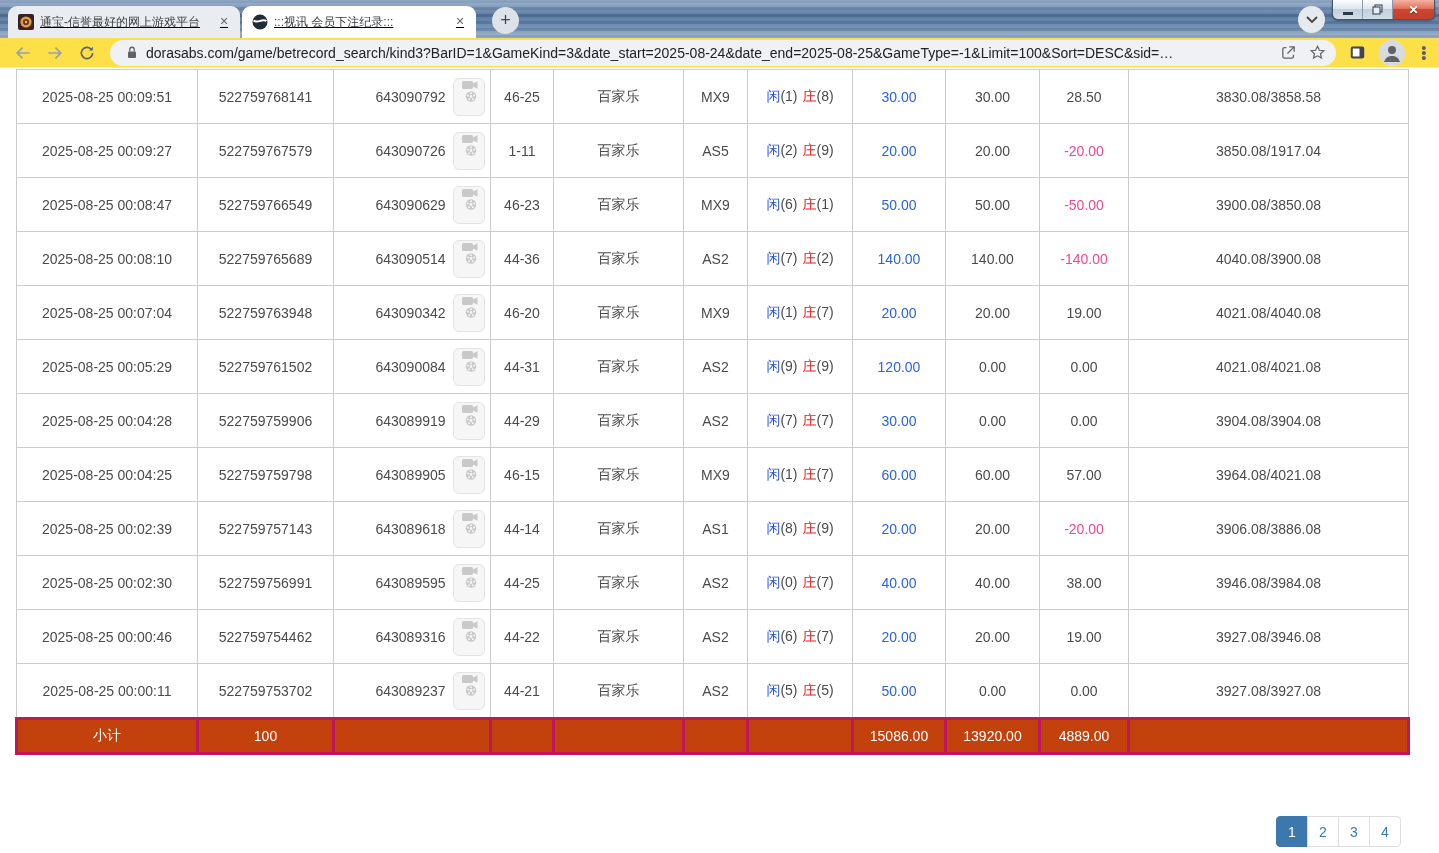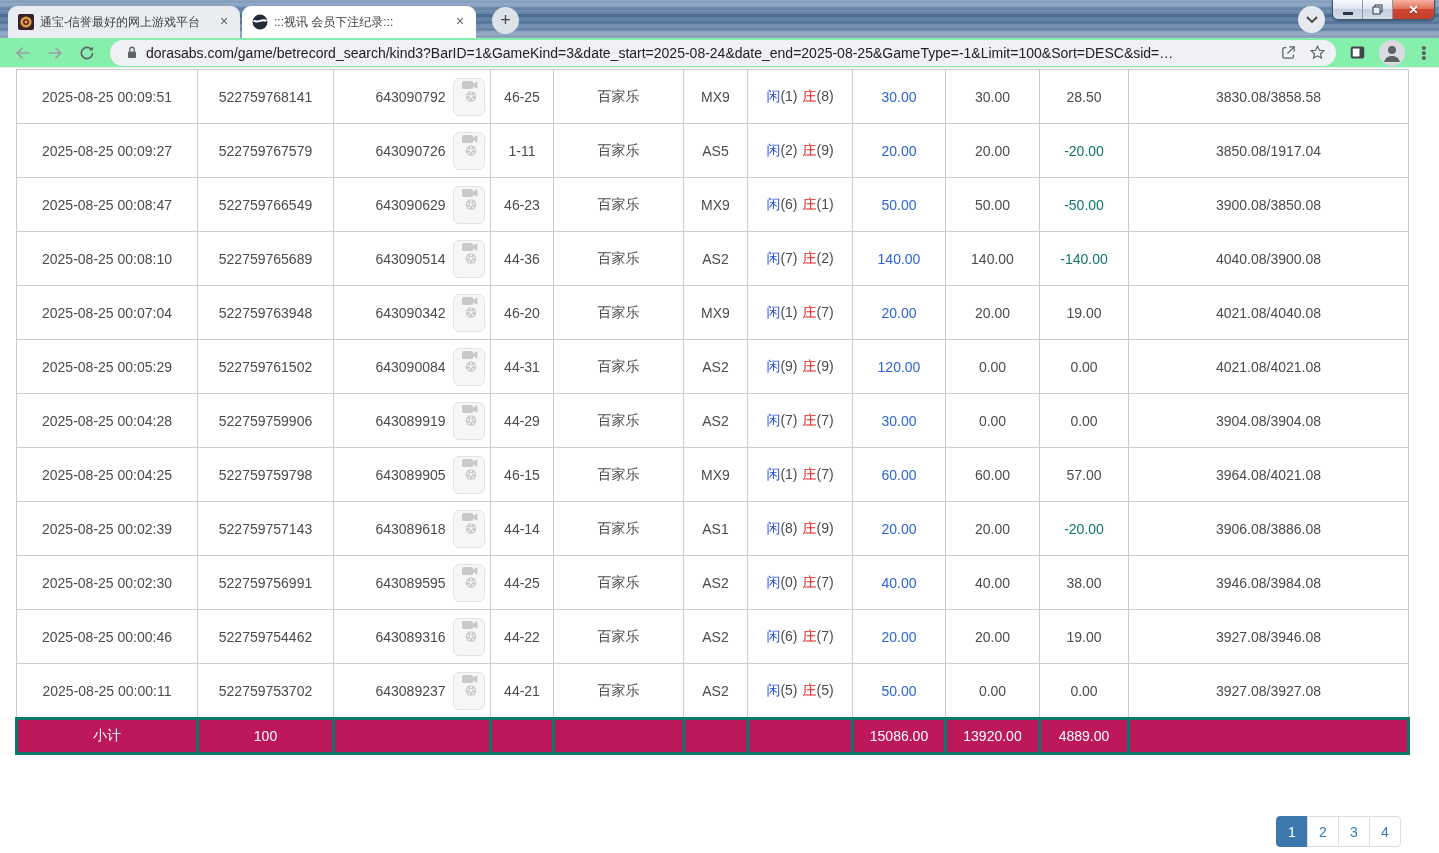--- a/index.html
+++ b/index.html
@@ -11,21 +11,21 @@
   
   .titlebar{
     position:absolute;left:0;top:0;width:1439px;height:38px;
     background:
       linear-gradient(180deg, rgba(255,255,255,.22), rgba(255,255,255,0) 35%),
       repeating-linear-gradient(180deg, rgba(15,35,70,.12) 0 3px, rgba(255,255,255,.06) 3px 7px),
       linear-gradient(180deg,#7e9cc0 0%,#54759c 42%,#6c8bb0 72%,#a3b8d0 100%);
   }
   .tab{
     position:absolute;top:6px;height:32px;border-radius:9px 9px 0 0;
-    display:flex;align-items:center;padding:0 8px 0 10px;box-sizing:border-box;cursor:pointer;
+    display:flex;align-items:center;padding:0 8px 0 10px;box-sizing:border-box;cursor:pointer;text-decoration:underline;
   }
   .tab.inactive{left:8px;width:232px;background:#e9ecf0;}
   .tab.active{left:242px;width:234px;background:#ffffff;justify-content:center;}
   .tab .favicon{width:16px;height:16px;flex:0 0 16px;display:inline-flex;}
   .tab .tab-title{
     flex:1;margin:0 6px;font-size:12px;color:#3c4043;white-space:nowrap;
     overflow:hidden;text-overflow:ellipsis;
   }
   .tab .tab-close{
     flex:0 0 16px;width:16px;height:16px;line-height:15px;text-align:center;
@@ -45,21 +45,21 @@
     box-shadow:0 1px 2px rgba(0,0,0,.35);
   }
   .winbtn{width:29px;height:19px;display:flex;align-items:center;justify-content:center;cursor:pointer;
     background:linear-gradient(180deg,#fbfdfe,#dde5ee 45%,#c3cfdc 50%,#d3dde8);border-right:1px solid #8a99ad;}
   .winbtn.close{width:41px;border-right:none;
     background:linear-gradient(180deg,#f7b1a0,#e0725a 45%,#ce4530 50%,#c2402c);}
   .winbtn .minbar{width:10px;height:3px;background:#2c3845;margin-top:7px;}
   .winbtn.close span{color:#fff;font-size:12px;font-weight:bold;text-shadow:0 1px 1px rgba(0,0,0,.5);}
   
   .toolbar{
-    position:absolute;left:0;top:38px;width:1439px;height:30px;background:#86efac;
+    position:absolute;left:0;top:38px;width:1439px;height:30px;background:#fde047;
     border-bottom:1px solid #ebebeb;display:flex;align-items:center;box-sizing:border-box;
   }
   .navbtn{width:26px;height:26px;display:flex;align-items:center;justify-content:center;cursor:pointer;border-radius:50%;}
   .navbtn.back{margin-left:10px;color:#9aa0a6;}
   .navbtn.fwd{color:#9aa0a6;margin-left:6px;}
   .navbtn.reload{color:#5f6368;margin-left:6px;}
   .omnibox{
     flex:0 0 auto;width:1226px;height:26px;margin-left:10px;border-radius:13px;background:#f0f1f4;
     display:flex;align-items:center;padding:0 10px;box-sizing:border-box;cursor:text;
   }
@@ -78,31 +78,31 @@
   
   .content{position:absolute;left:0;top:68px;width:1439px;height:785px;background:#fff;padding-left:38px;}
   table.bet-table{
     position:absolute;left:15px;top:1px;width:1392px;table-layout:fixed;
     border-collapse:collapse;font-size:14px;color:#4b4b4b;
   }
   table.bet-table td{
     border:1px solid #ccc;text-align:center;height:53px;padding:0;overflow:hidden;white-space:nowrap;
   }
   td.c-betamt{color:#2a64de;}
-  td.winloss.neg{color:#0f766e;}
+  td.winloss.neg{color:#ec4899;}
   .xian{color:#2a55dd;}
   .zh{color:#e02020;margin-left:5px;}
   .gameid-cell .video-btn{
     display:inline-block;vertical-align:middle;width:30px;height:36px;margin-left:7px;
     background:#f6f6f6;border:1px solid #e3e3e3;border-radius:6px;cursor:pointer;
     line-height:34px;
   }
   .gameid-cell span{vertical-align:middle;margin-left:36px;}
   tbody.summary td{
-    background:#be185d;color:#fff;border:3px solid #0f766e;height:32px;font-size:14px;
+    background:#c2410c;color:#fff;border:3px solid #be185d;height:32px;font-size:14px;
   }
   
   .pagination{position:absolute;left:1276px;top:748px;display:flex;}
   .pg{
     width:32px;height:31px;line-height:31px;text-align:center;font-size:14px;
     background:#fff;color:#337ab7;border:1px solid #ddd;margin-left:-1px;cursor:pointer;box-sizing:border-box;
   }
   .pg:first-child{border-radius:4px 0 0 4px;margin-left:0;}
   .pg:last-child{border-radius:0 4px 4px 0;}
   .pg.active{background:#3c77ae;border-color:#3c77ae;color:#fff;}

